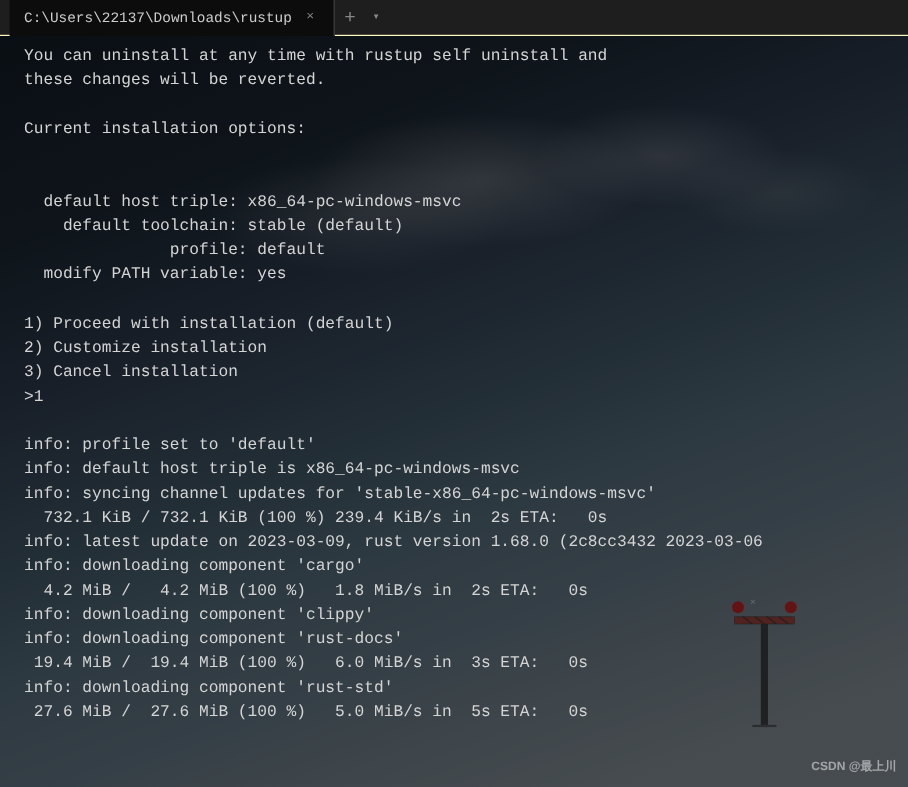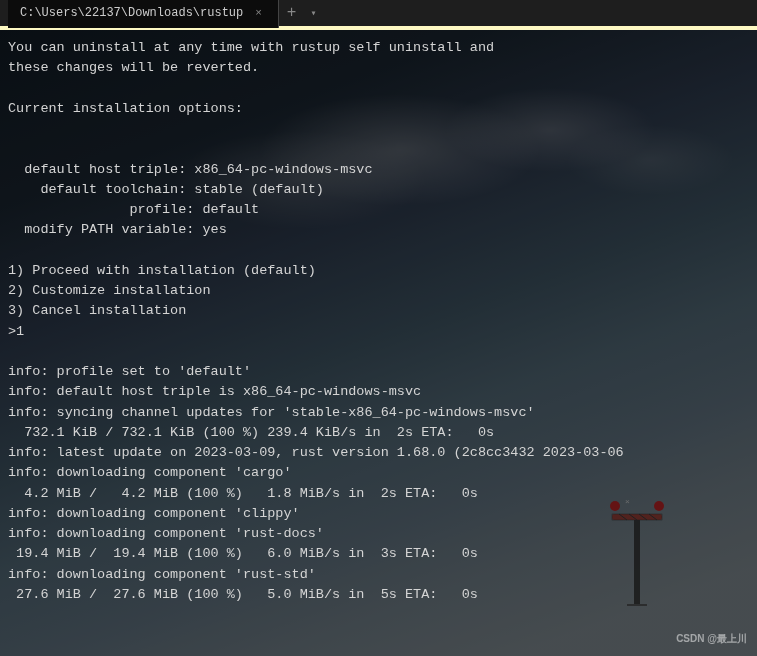--- a/index.html
+++ b/index.html
@@ -13,21 +13,21 @@
     }
 
     
     .title-bar {
       display: flex;
       align-items: center;
       background: #1e1e1e;
       height: 30px;
       padding: 0 8px;
       gap: 0;
-      border-bottom: 4px solid #fef9c3;
+      border-bottom: 1px solid #fef9c3;
     }
 
     .tab {
       display: flex;
       align-items: center;
       background: #0c0c0c;
       color: #ccc;
       font-size: 12px;
       padding: 0 12px;
       height: 30px;
@@ -105,21 +105,21 @@
     .terminal-overlay {
       position: absolute;
       top: 0; left: 0; right: 0; bottom: 0;
       background: rgba(0, 0, 0, 0.55);
     }
 
     
     .terminal-text {
       position: absolute;
       top: 0; left: 0;
-      padding: 8px 8px;
+      padding: 8px 20px;
       color: #d4d4d4;
       font-family: 'Consolas', 'Courier New', monospace;
       font-size: 13.5px;
       line-height: 1.5;
       white-space: pre;
     }
 
     .text-line {
       display: block;
     }

